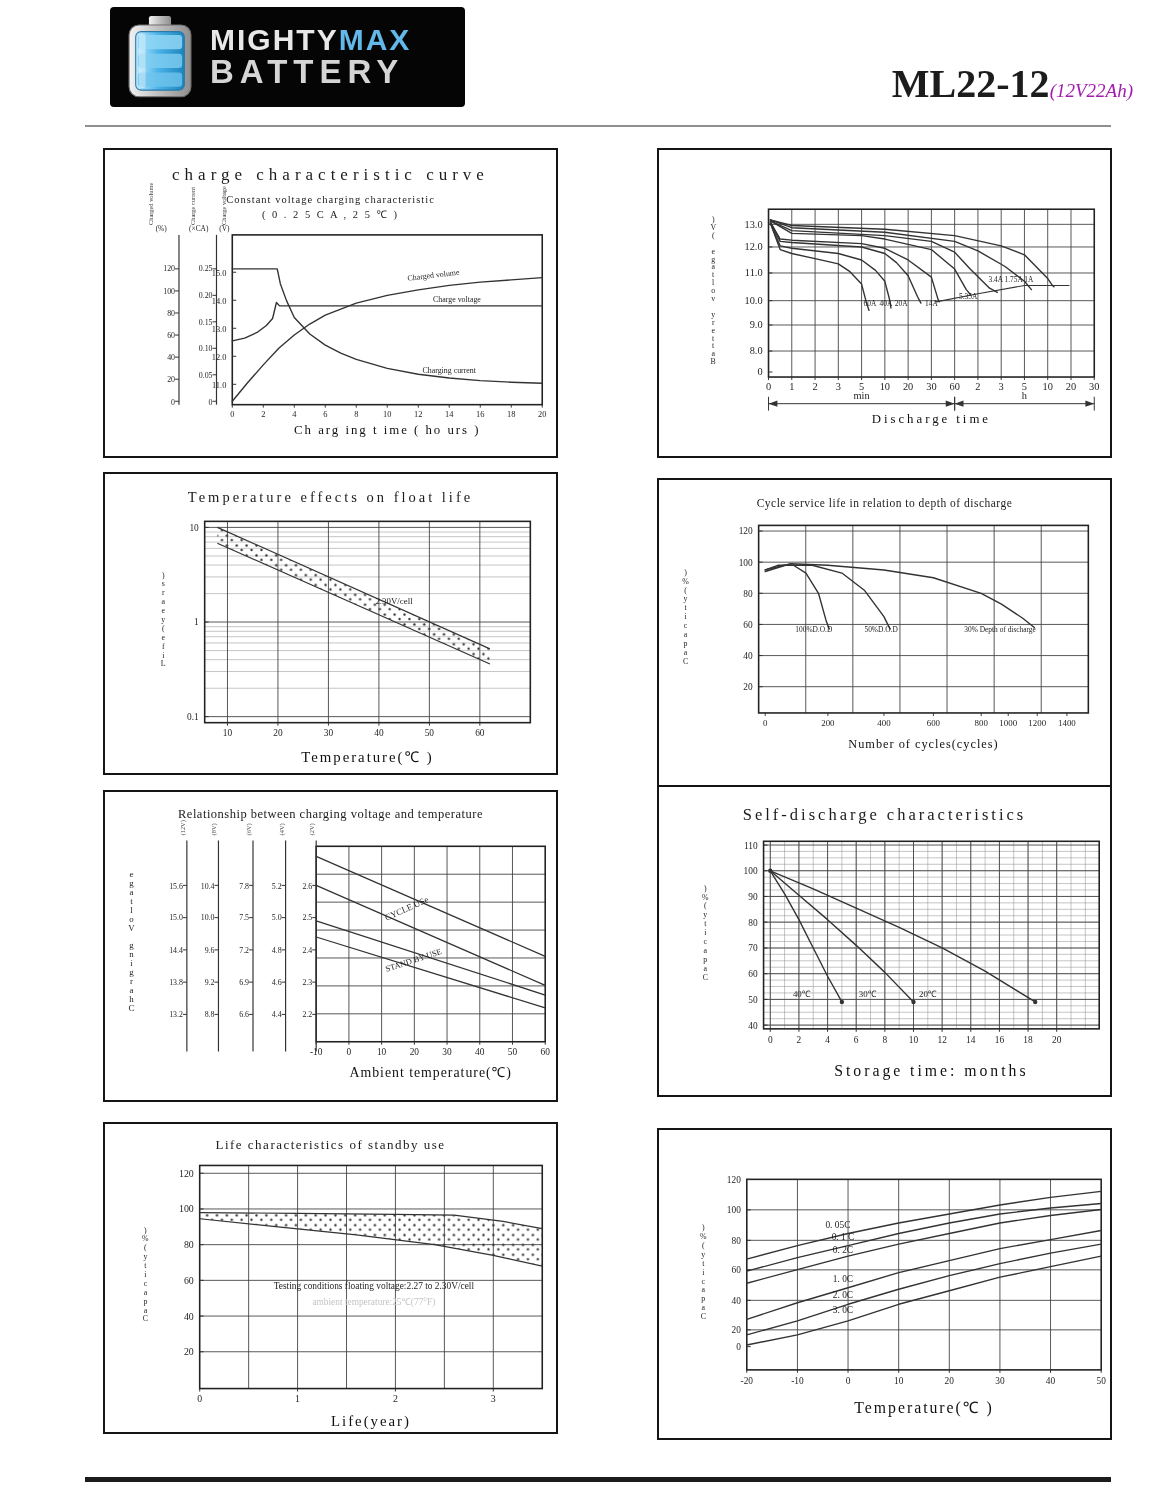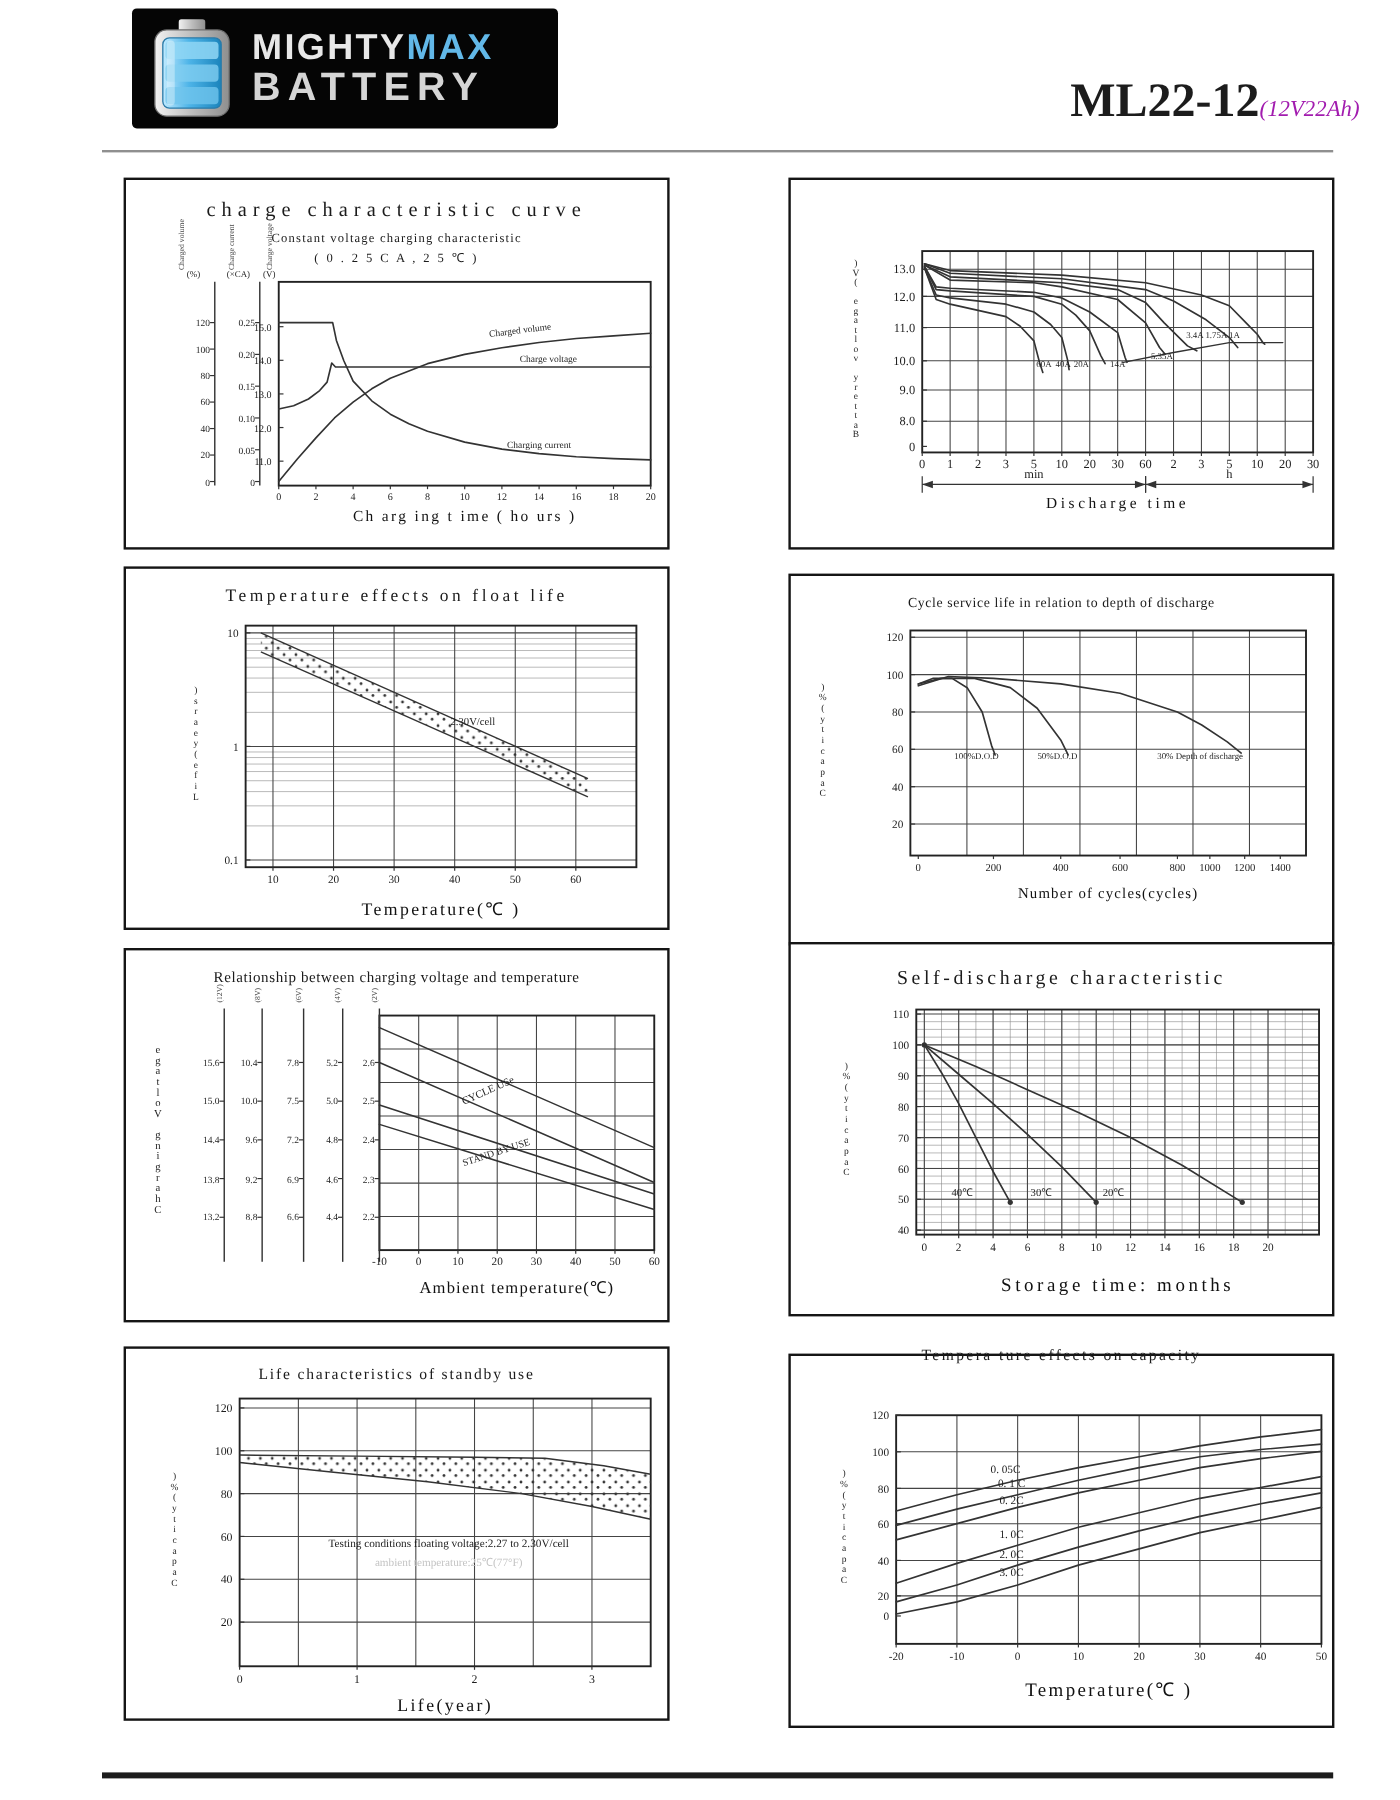--- a/index.html
+++ b/index.html
@@ -554,21 +554,21 @@
         <text x="209" y="228" text-anchor="end" font-size="8" fill="#1e1e1e">2.2</text>
         <text x="80" y="44" text-anchor="start" font-size="6.5" fill="#444" transform="rotate(-90 80 44)">(12V)</text>
         <text x="112" y="44" text-anchor="start" font-size="6.5" fill="#444" transform="rotate(-90 112 44)">(8V)</text>
         <text x="147" y="44" text-anchor="start" font-size="6.5" fill="#444" transform="rotate(-90 147 44)">(6V)</text>
         <text x="180" y="44" text-anchor="start" font-size="6.5" fill="#444" transform="rotate(-90 180 44)">(4V)</text>
         <text x="211" y="44" text-anchor="start" font-size="6.5" fill="#444" transform="rotate(-90 211 44)">(2V)</text>
       </svg>
   </section>
 
   <section class="panel p6">
-    <div class="ptitle">Self-discharge characteristic</div>
+    <div class="ptitle">Self-discharge characteristics</div>
     <svg class="chart" viewBox="0 0 455 312">
         <defs>
           <pattern id="dp5" width="10" height="10" patternUnits="userSpaceOnUse">
             <circle cx="2.5" cy="2.5" r="1.2" fill="#333333"></circle>
             <circle cx="7.5" cy="7" r="1.2" fill="#333333"></circle>
           </pattern>
         </defs>
         <line x1="111.8" y1="55" x2="111.8" y2="245" stroke="#888" stroke-width="0.5"></line>
         <line x1="126.30678" y1="55" x2="126.30678" y2="245" stroke="#888" stroke-width="0.5"></line>
         <line x1="140.81356" y1="55" x2="140.81356" y2="245" stroke="#888" stroke-width="0.5"></line>
@@ -759,21 +759,20 @@
         <text x="40" y="173" text-anchor="middle" font-size="8" fill="#1e1e1e">a</text>
         <text x="40" y="182" text-anchor="middle" font-size="8" fill="#1e1e1e">p</text>
         <text x="40" y="191" text-anchor="middle" font-size="8" fill="#1e1e1e">a</text>
         <text x="40" y="200" text-anchor="middle" font-size="8" fill="#1e1e1e">C</text>
         <text x="271.4742857142857" y="167.43" text-anchor="middle" font-size="9.5" fill="#1e1e1e">Testing conditions floating voltage:2.27 to 2.30V/cell</text>
         <text x="271.4742857142857" y="183.702" text-anchor="middle" font-size="9.5" fill="#c4c4c4">ambient temperature:25℃(77°F)</text>
       </svg>
   </section>
 
   <section class="panel p8">
-    <div class="ptitle">Tempera ture effects on capacity</div>
     <svg class="chart" viewBox="0 0 455 312">
         <defs>
           <pattern id="dp7" width="10" height="10" patternUnits="userSpaceOnUse">
             <circle cx="2.5" cy="2.5" r="1.2" fill="#333333"></circle>
             <circle cx="7.5" cy="7" r="1.2" fill="#333333"></circle>
           </pattern>
         </defs>
         <line x1="139.3011" y1="50" x2="139.3011" y2="243" stroke="#444" stroke-width="0.9"></line>
         <line x1="190.5663" y1="50" x2="190.5663" y2="243" stroke="#444" stroke-width="0.9"></line>
         <line x1="241.8674" y1="50" x2="241.8674" y2="243" stroke="#444" stroke-width="0.9"></line>

